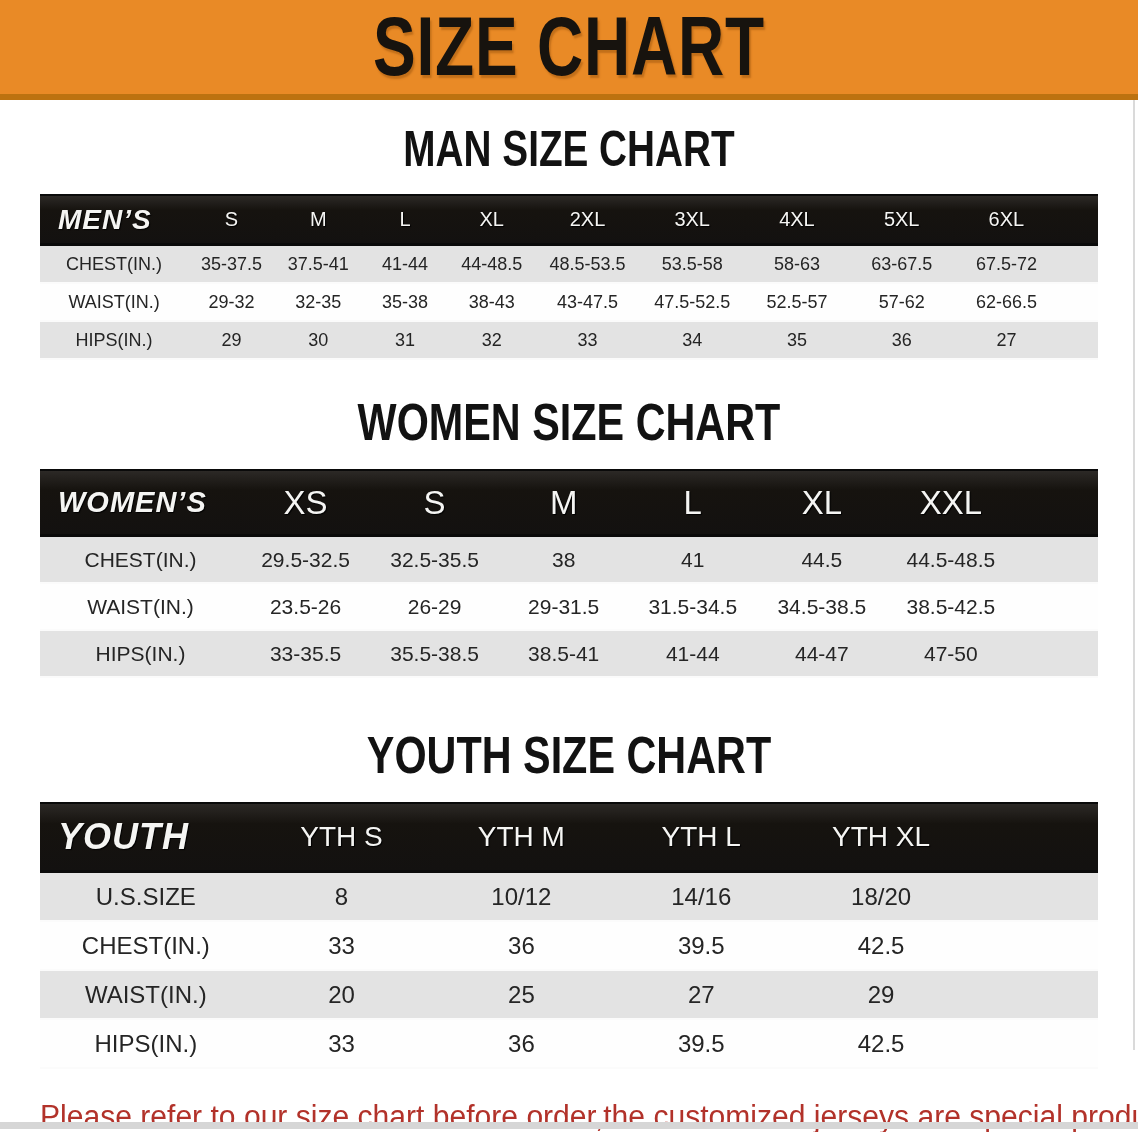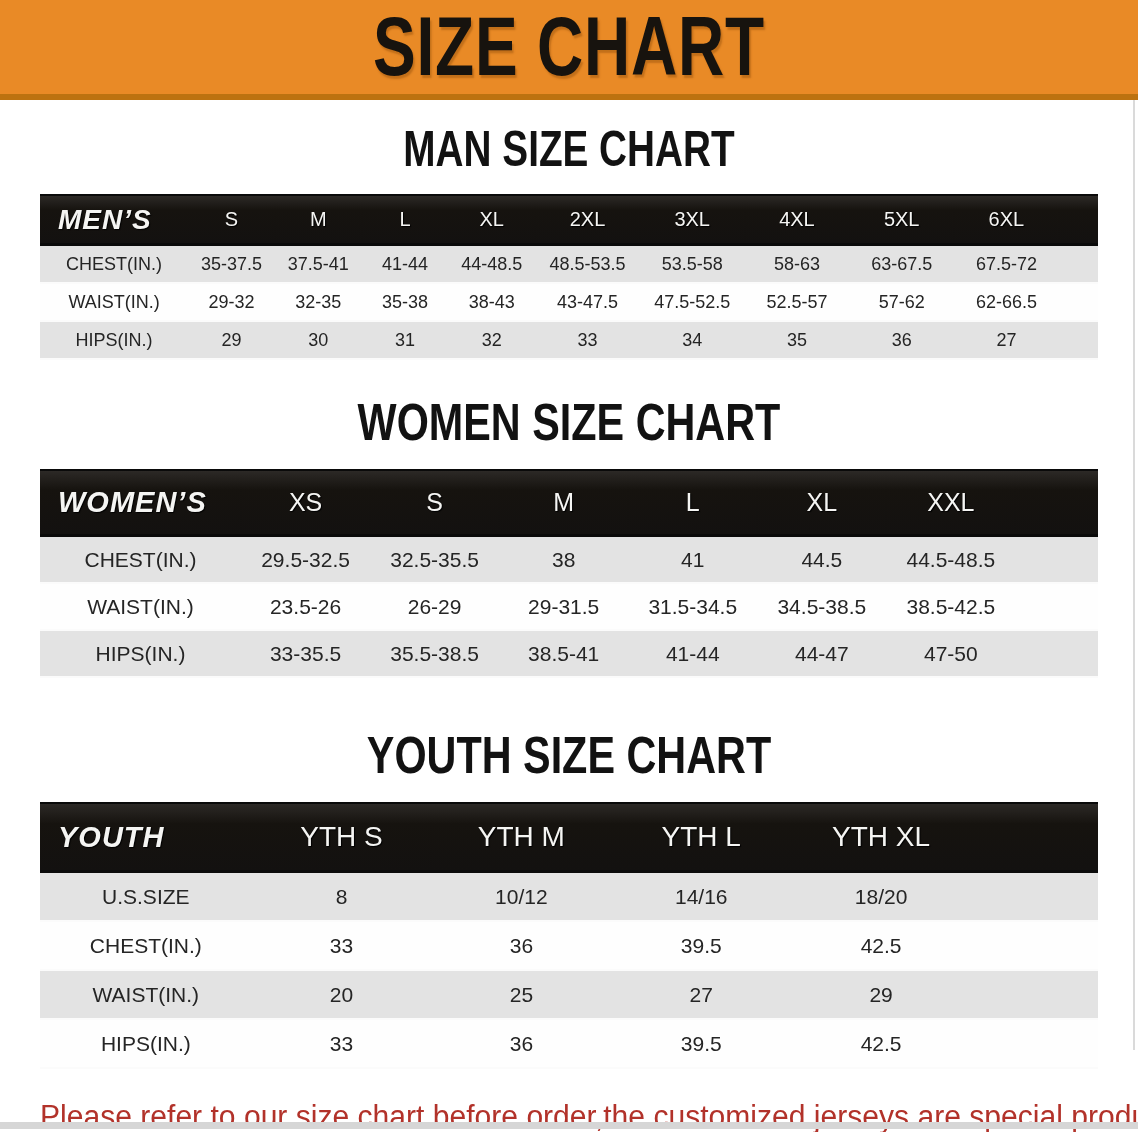--- a/index.html
+++ b/index.html
@@ -78,28 +78,28 @@
   }
   tr.shade td { background: #E3E3E3; }
   tr.plain td { background: #FEFEFE; }
 
   
   .t-men th        { height: 45px; font-size: 20px; }
   .t-men th.corner { font-size: 28px; }
   .t-men td        { height: 34px; font-size: 18px; }
 
   
-  .t-women th        { height: 61px; font-size: 25px; }
+  .t-women th        { height: 61px; font-size: 33px; }
   .t-women th.corner { font-size: 29px; margin-left: 24px; }
   .t-women td        { height: 43px; font-size: 21px; }
 
   
   .t-youth th        { height: 64px; font-size: 28px; }
-  .t-youth th.corner { font-size: 29px; }
-  .t-youth td        { height: 45px; font-size: 21px; }
+  .t-youth th.corner { font-size: 36px; }
+  .t-youth td        { height: 45px; font-size: 24px; }
 
   
   .disclaimer {
     margin: 26px 0 0 40px;
     color: #B2322A;
     font-size: 31px;
     line-height: 44px;
     transform: scaleX(0.97);
     transform-origin: left center;
     white-space: nowrap;

